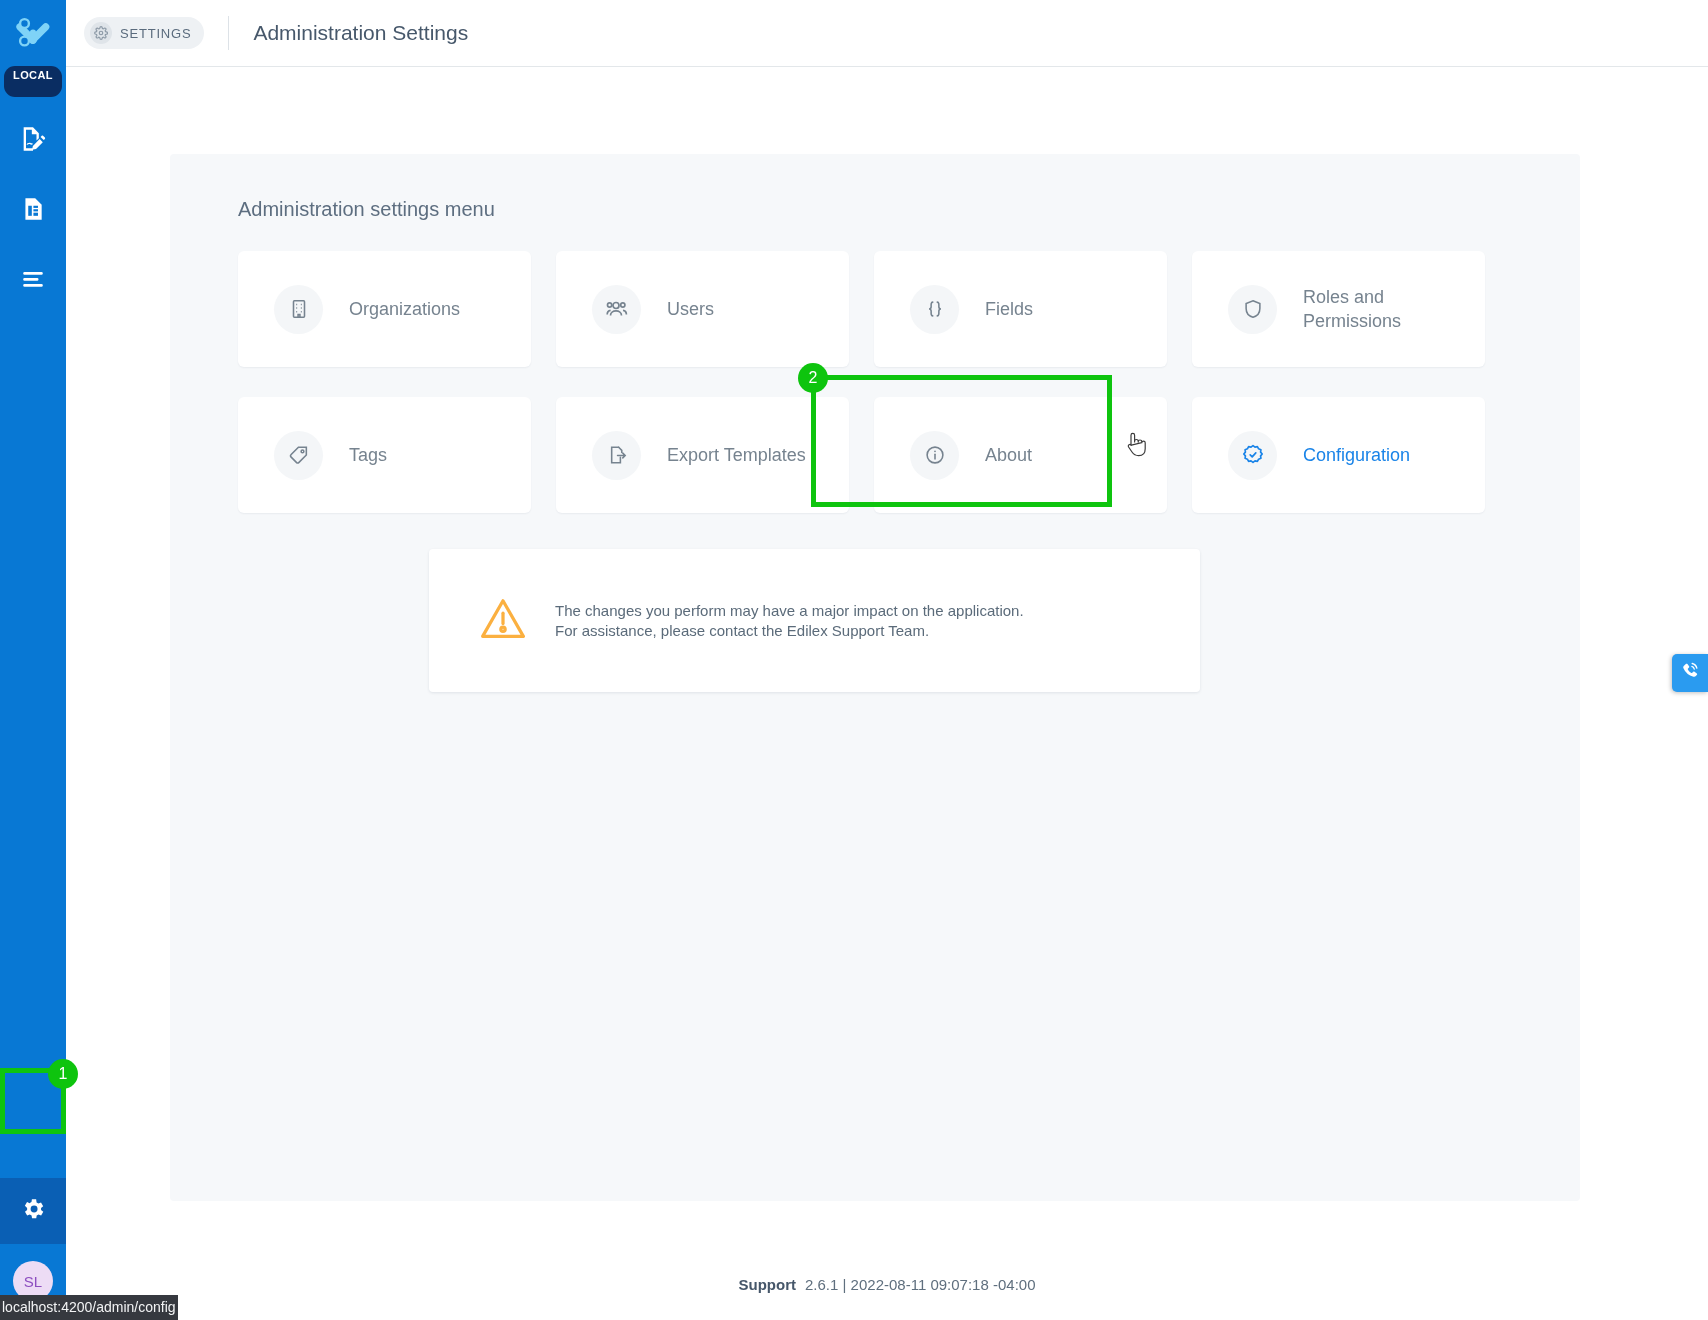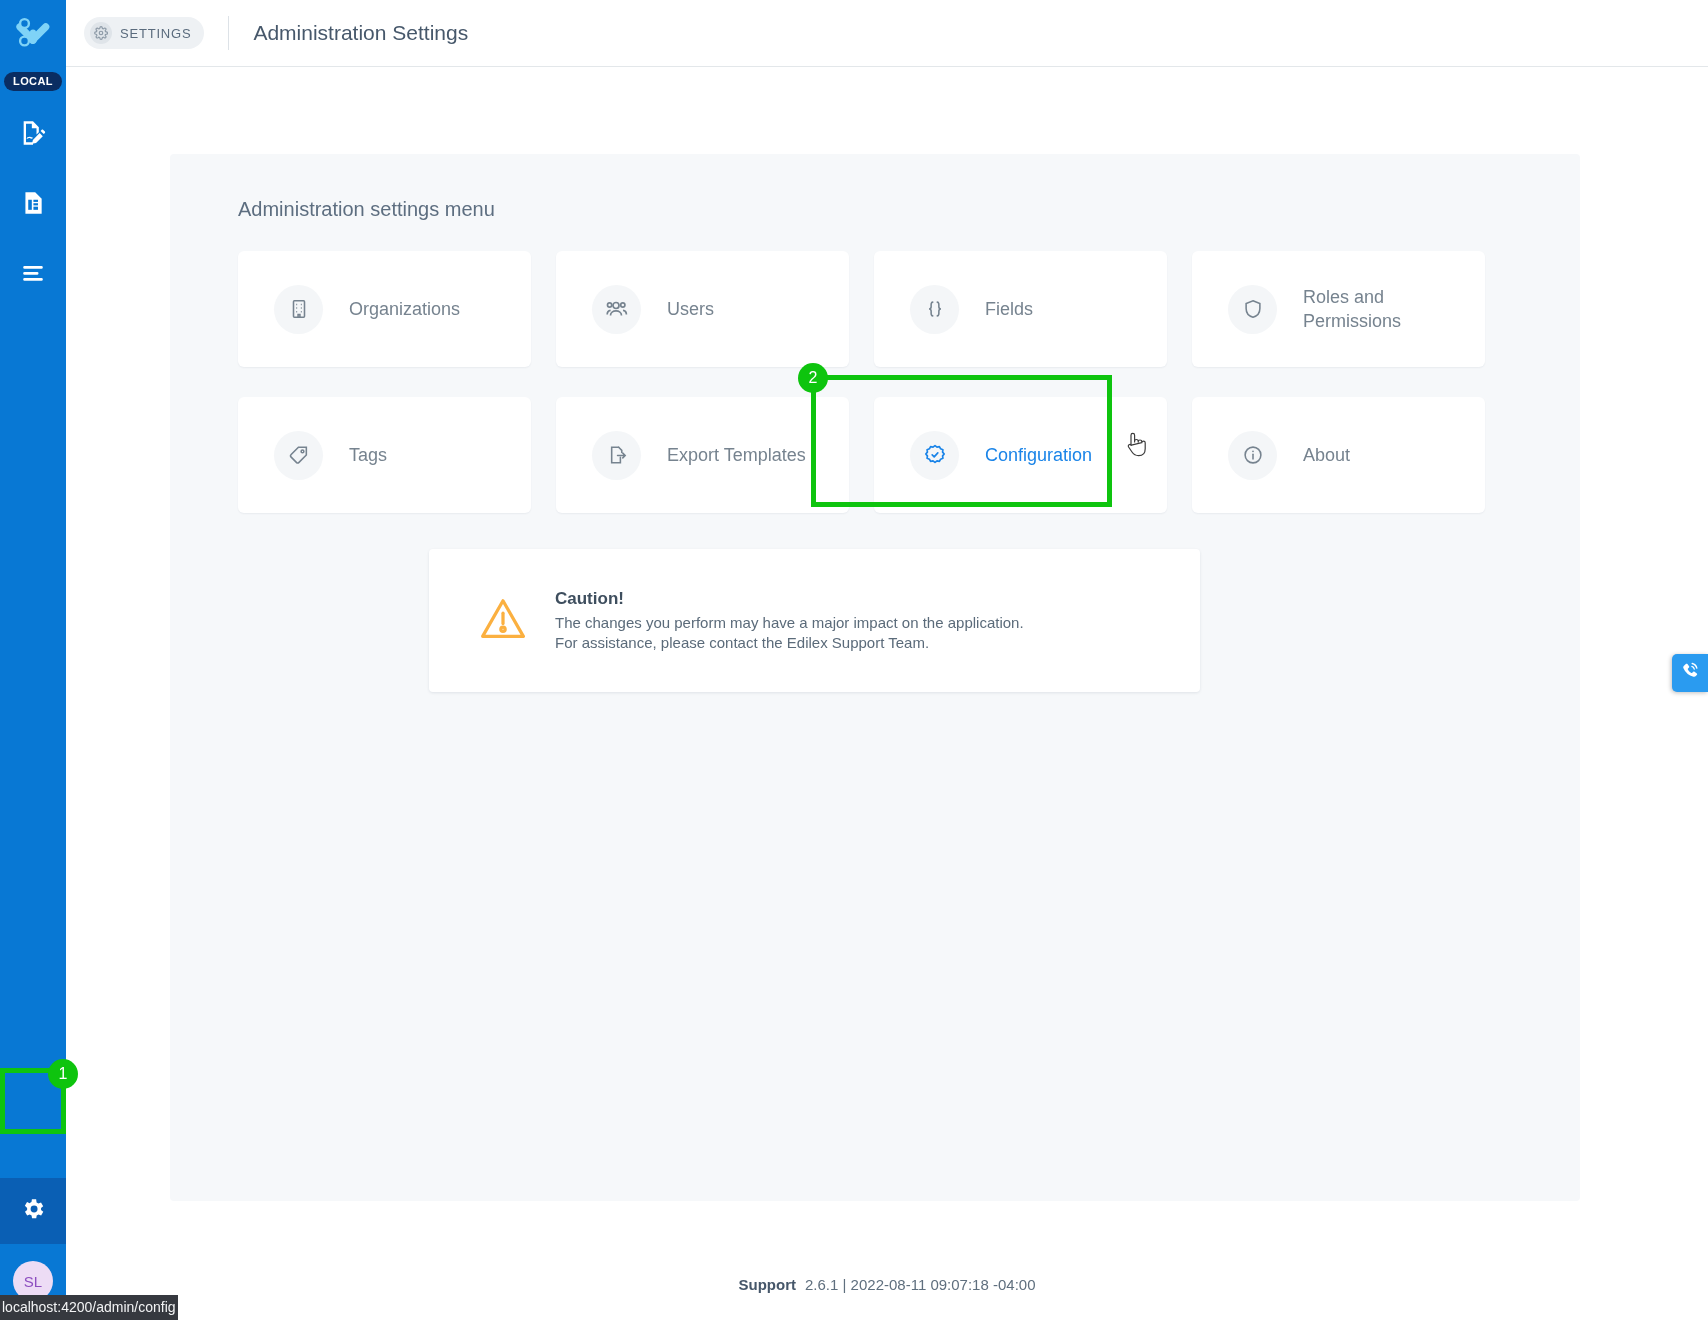--- a/index.html
+++ b/index.html
@@ -15,24 +15,24 @@
   .sidebar {
     width: 66px; height: 1320px;
     background: #0878d4;
     display: flex; flex-direction: column; align-items: center;
     flex: 0 0 66px;
     position: relative;
   }
   .logo-wrap { margin-top: 12px; display:flex; flex-direction:column; align-items:center; }
   .logo { width: 40px; height: 40px; }
   .local-badge {
-    margin-top: 20px;
+    margin-top: 14px;
     background: #0a2d62; color: #fff;
     font-size: 11px; font-weight: bold; letter-spacing: .4px;
-    padding: 3px 9px 4px; border-radius: 11px;
+    padding: 3px 9px 16px; border-radius: 11px;
     font-family: "Liberation Sans", sans-serif;
   }
   .nav-list { margin-top: 22px; display: flex; flex-direction: column; align-items: center; gap: 30px; }
   .nav-item { width: 40px; height: 40px; display: flex; align-items: center; justify-content: center; cursor: pointer; }
   .nav-item svg { display:block; }
 
   .sidebar-bottom {
     position: absolute; left: 0; bottom: 0; width: 66px;
     display: flex; flex-direction: column; align-items: center;
   }
@@ -328,56 +328,55 @@
               <span class="card-icon">
                 <svg width="22" height="22" viewBox="0 0 24 24" fill="none" stroke="#76838f" stroke-width="1.7" stroke-linecap="round">
                   <path d="M13.8 3.5H6.2v17h9.5v-6"></path>
                   <path d="M13.8 3.5l3.4 3.4v2.4"></path>
                   <path d="M12.6 12.5h8.2M18.3 9.9l2.6 2.6-2.6 2.6"></path>
                 </svg>
               </span>
               <span class="card-label">Export Templates</span>
             </div>
 
-            <div class="card active">
-              <span class="card-icon">
-                <svg width="24" height="24" viewBox="0 0 24 24" fill="none" stroke="#1a84e8" stroke-width="1.7" stroke-linecap="round" stroke-linejoin="round">
-                  <path d="M12 2.6l2 1.5 2.4-.4 1.2 2.1 2.3.9-.3 2.4 1.6 1.9-1.6 1.9.3 2.4-2.3.9-1.2 2.1-2.4-.4-2 1.5-2-1.5-2.4.4-1.2-2.1-2.3-.9.3-2.4L2.8 11l1.6-1.9-.3-2.4 2.3-.9 1.2-2.1 2.4.4z"></path>
-                  <path d="M9.2 11.8l2 2 3.6-3.9"></path>
-                </svg>
-              </span>
-              <span class="card-label">Configuration</span>
-            </div>
-
             <div class="card">
               <span class="card-icon">
                 <svg width="22" height="22" viewBox="0 0 24 24" fill="none" stroke="#76838f" stroke-width="1.7" stroke-linecap="round">
                   <circle cx="12" cy="12" r="8.6"></circle>
                   <path d="M12 11.2v5.2"></path>
                   <circle cx="12" cy="8" r=".95" fill="#76838f" stroke="none"></circle>
                 </svg>
               </span>
               <span class="card-label">About</span>
             </div>
+
+            <div class="card active">
+              <span class="card-icon">
+                <svg width="24" height="24" viewBox="0 0 24 24" fill="none" stroke="#1a84e8" stroke-width="1.7" stroke-linecap="round" stroke-linejoin="round">
+                  <path d="M12 2.6l2 1.5 2.4-.4 1.2 2.1 2.3.9-.3 2.4 1.6 1.9-1.6 1.9.3 2.4-2.3.9-1.2 2.1-2.4-.4-2 1.5-2-1.5-2.4.4-1.2-2.1-2.3-.9.3-2.4L2.8 11l1.6-1.9-.3-2.4 2.3-.9 1.2-2.1 2.4.4z"></path>
+                  <path d="M9.2 11.8l2 2 3.6-3.9"></path>
+                </svg>
+              </span>
+              <span class="card-label">Configuration</span>
+            </div>
           </div>
 
           <div class="hl-box-card"></div>
           <div class="badge-num badge-card">2</div>
         </div>
 
         <div class="caution">
           <span>
             <svg width="52" height="52" viewBox="0 0 24 24" fill="none" stroke="#fbb040" stroke-width="1.5" stroke-linecap="round" stroke-linejoin="round">
               <path d="M12 3.6L21.4 20H2.6z"></path>
               <path d="M12 9.3v4.8"></path>
               <circle cx="12" cy="16.7" r="1"></circle>
             </svg>
           </span>
           <div>
-            <div class="caution-text-title">Caution!</div>
             <div class="caution-line">The changes you perform may have a major impact on the application.</div>
             <div class="caution-line">For assistance, please contact the Edilex Support Team.</div>
           </div>
         </div>
       </div>
 
       <div class="cursor">
         <svg width="26" height="32" viewBox="0 0 26 32">
           <path d="M7 17V6.2c0-1 .8-1.8 1.8-1.8s1.8.8 1.8 1.8v7.3m0-1.3c0-1 .8-1.7 1.8-1.7s1.8.8 1.8 1.7v1.3m0-.8c0-1 .8-1.7 1.8-1.7s1.8.8 1.8 1.7v.8m0 .2c0-.9.8-1.6 1.7-1.6s1.7.7 1.7 1.6v6c0 4.2-2.6 6.9-6.6 6.9-3.5 0-5-1.3-6.6-3.6l-3.4-5c-.5-.8-.3-1.8.5-2.3.8-.5 1.8-.3 2.3.5z" fill="#ffffff" stroke="#3c3c3c" stroke-width="1.2" stroke-linejoin="round"></path>
         </svg>

